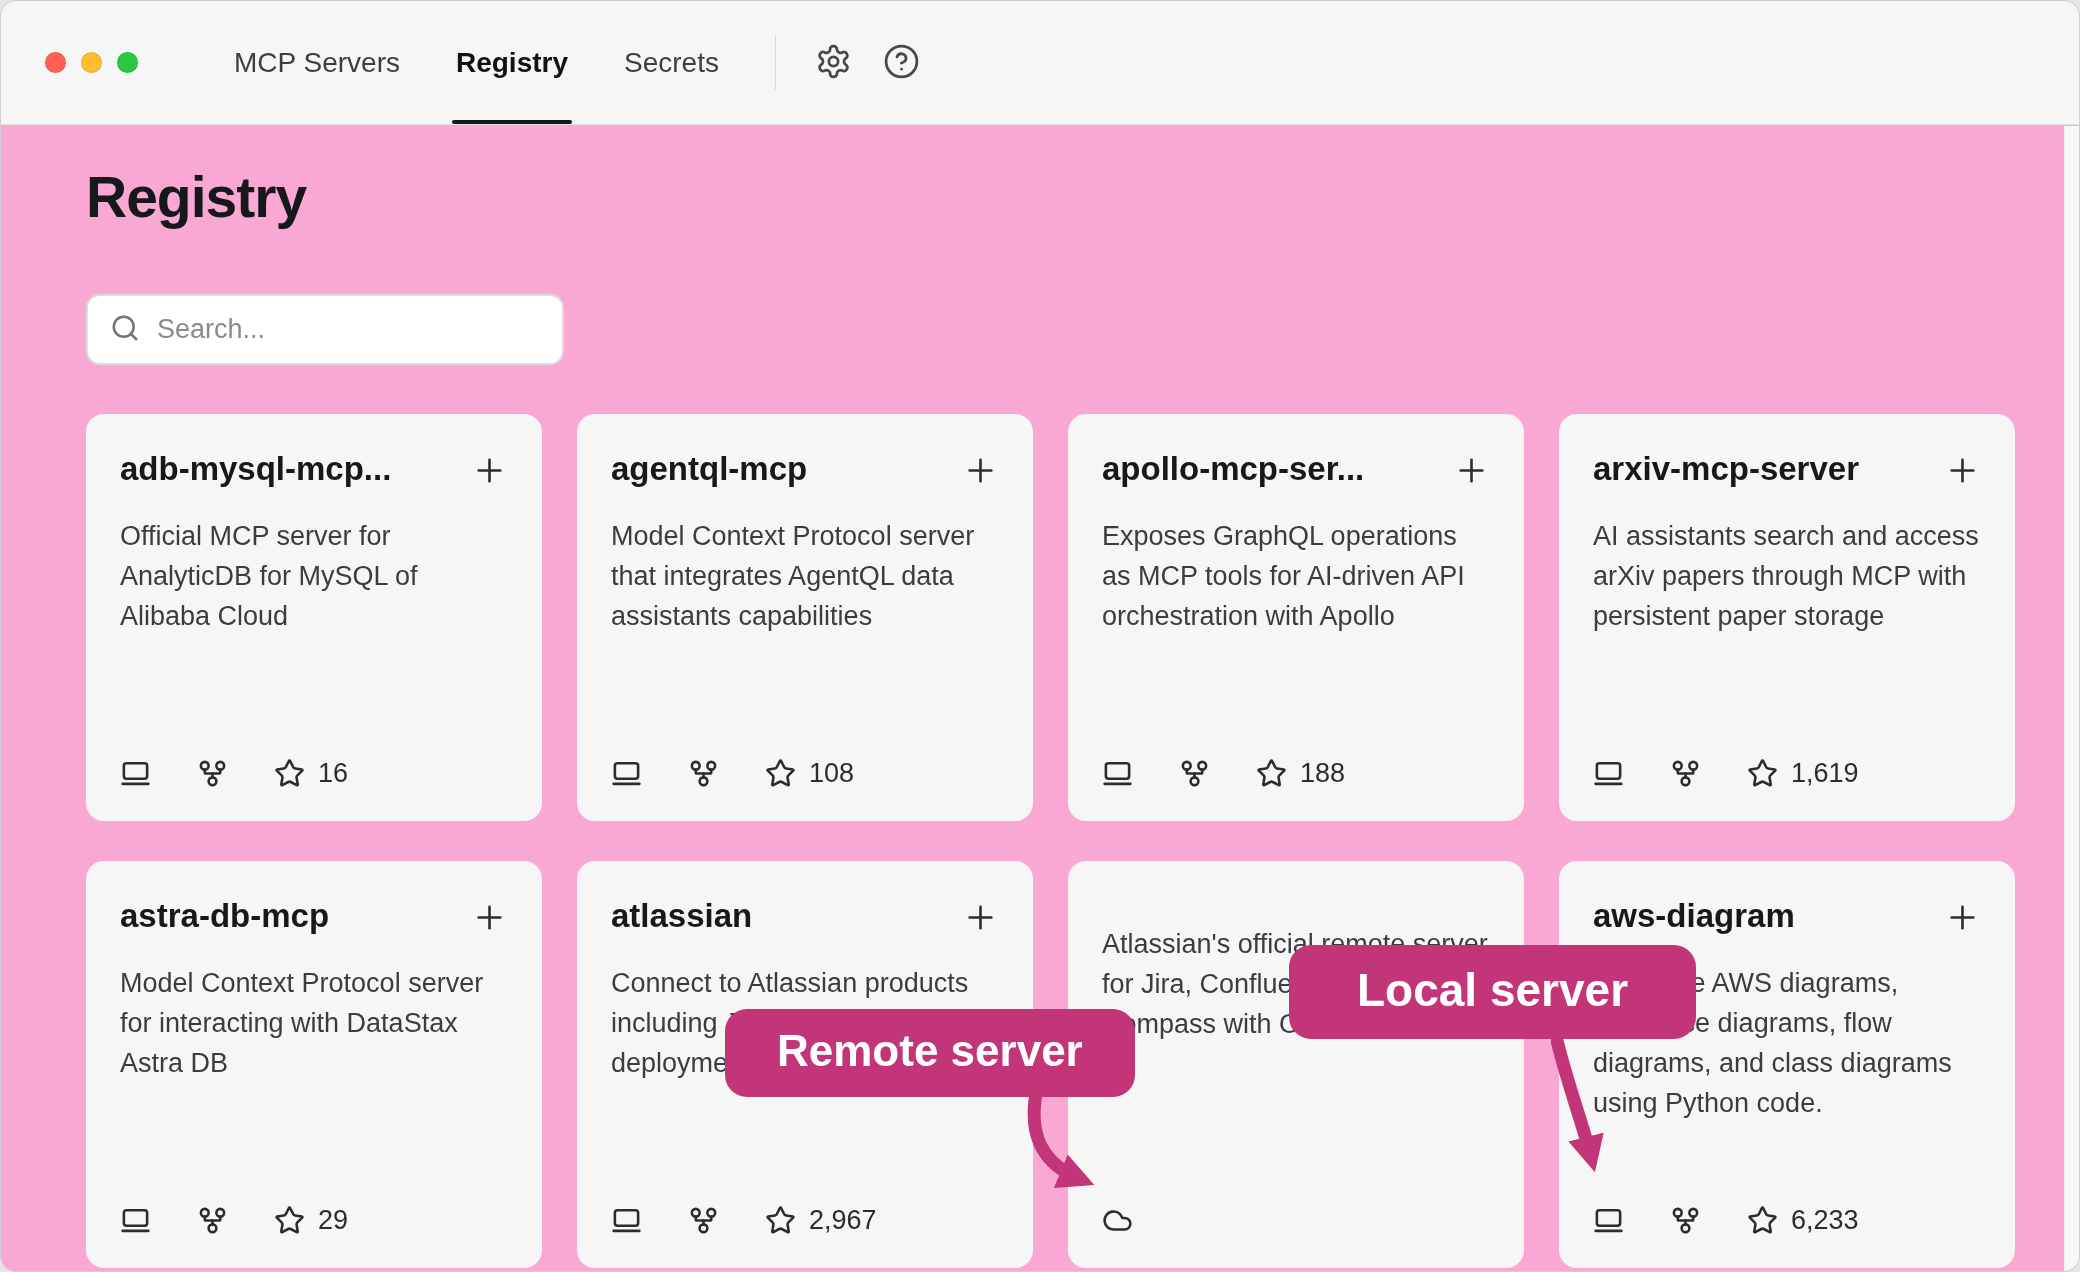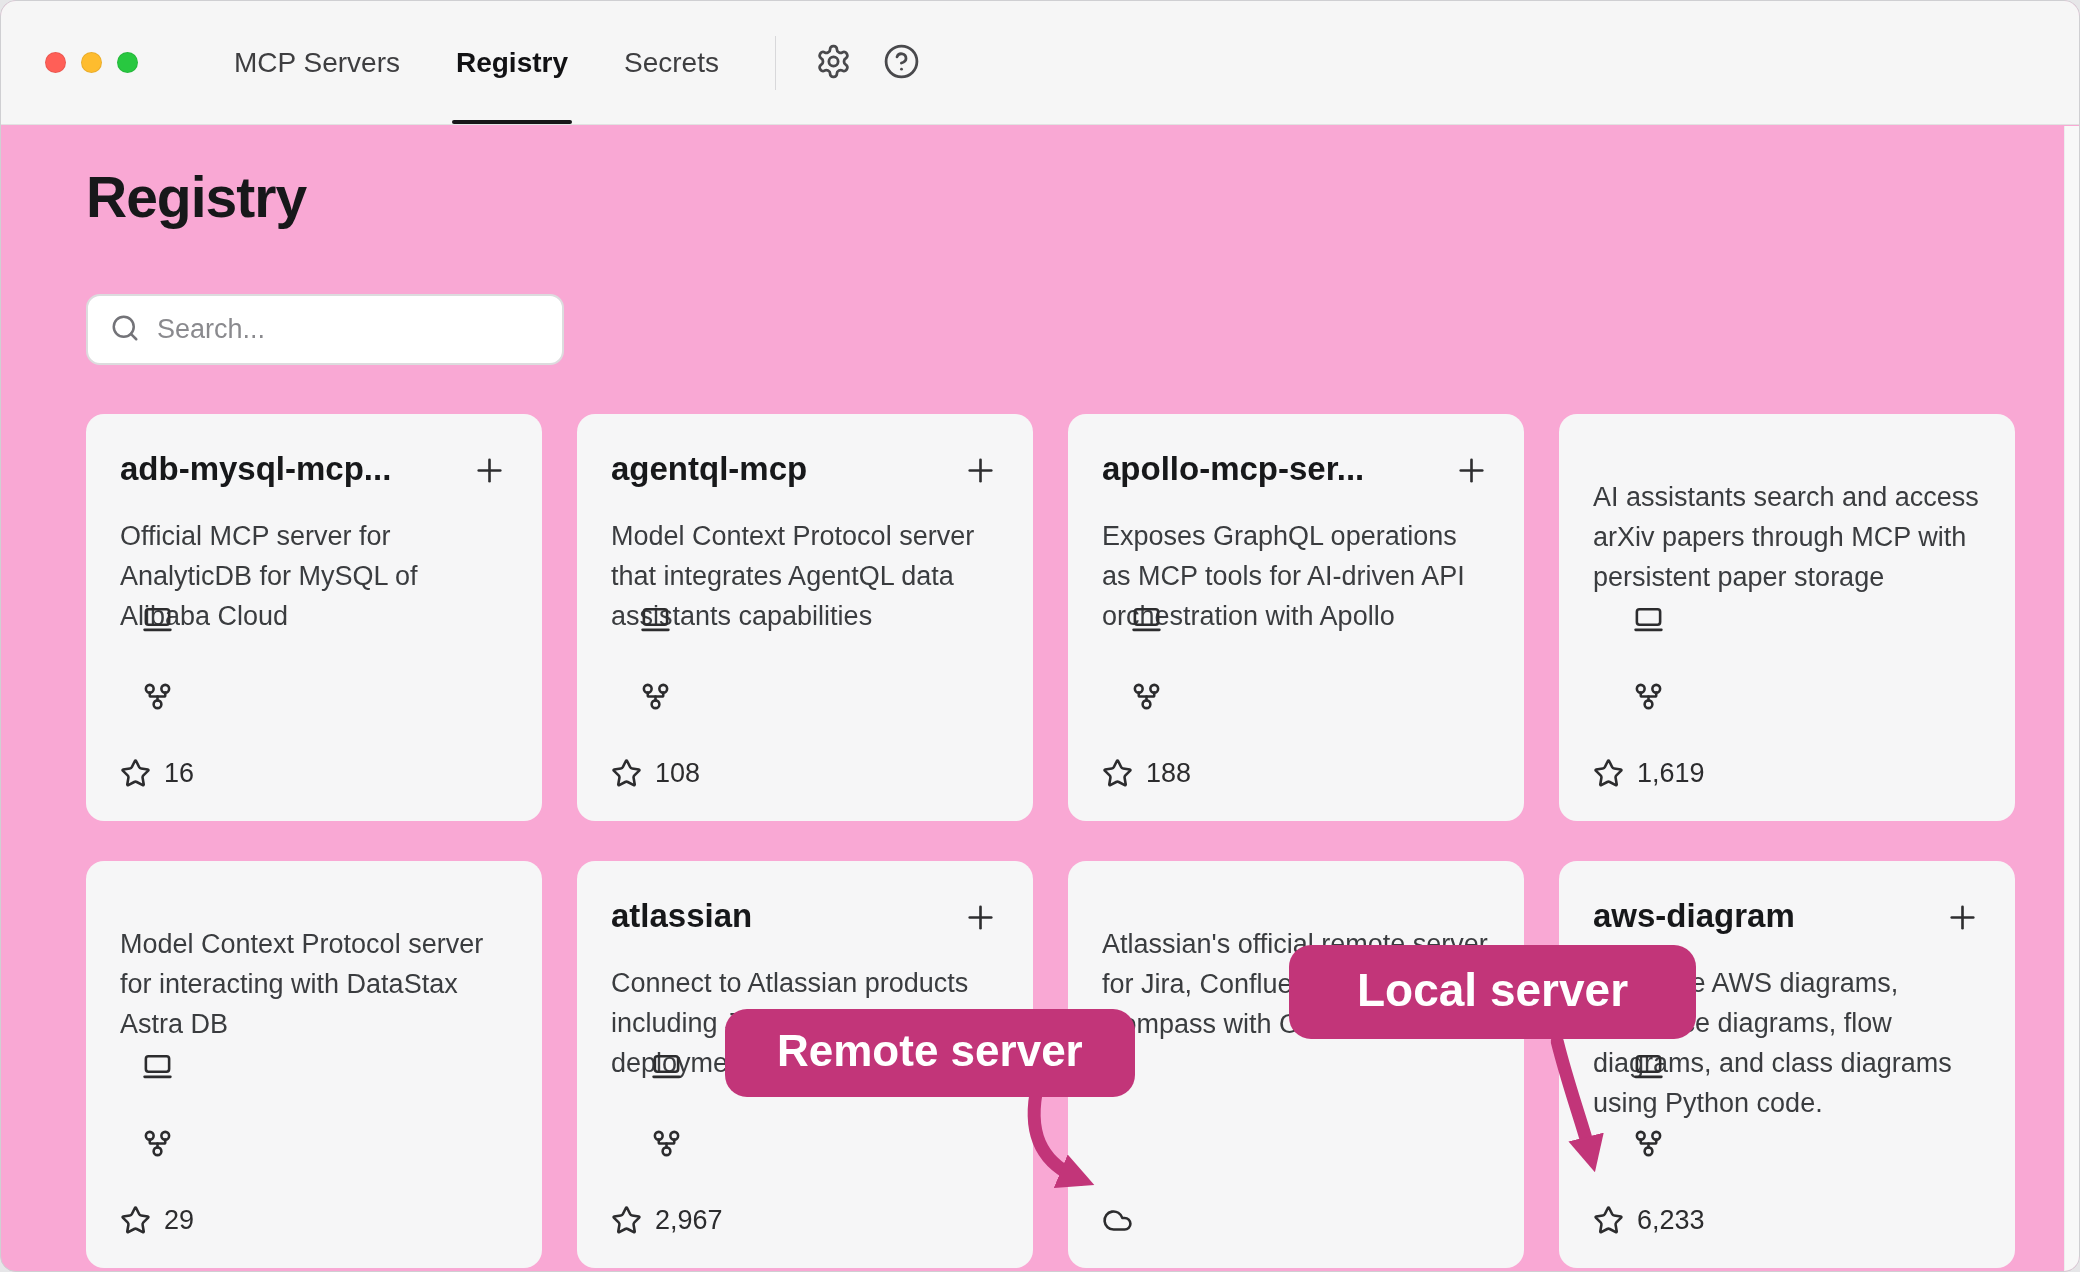--- a/index.html
+++ b/index.html
@@ -113,21 +113,20 @@
   .card-desc {
     margin-top:27px;
     font-size:27px; line-height:40px;
     color:#3a3c3f;
     max-width:392px;
   }
   .card-foot {
     position:absolute; left:34px; bottom:32px;
     display:flex; align-items:center; gap:46px;
     color:#2c2c2e;
-    flex-direction:column;
   }
   .card-foot .icon svg { width:31px; height:31px; display:block; }
   .star-group { display:flex; align-items:center; gap:13px; }
   .star-count { font-size:27px; color:#2c2c2e; }
 
   
   .annotation {
     position:absolute;
     background:var(--accent, #c23579);
     color:#fff;
@@ -322,20 +321,31 @@
         <span class="icon">
           <svg viewBox="0 0 24 24" fill="none" stroke="currentColor" stroke-width="2" stroke-linecap="round" stroke-linejoin="round">
                   <path d="M11.525 2.295a.53.53 0 0 1 .95 0l2.31 4.679a2.123 2.123 0 0 0 1.595 1.16l5.166.756a.53.53 0 0 1 .294.904l-3.736 3.638a2.123 2.123 0 0 0-.611 1.878l.882 5.14a.53.53 0 0 1-.771.56l-4.618-2.428a2.122 2.122 0 0 0-1.973 0L6.396 21.01a.53.53 0 0 1-.77-.56l.881-5.139a2.122 2.122 0 0 0-.611-1.879L2.16 9.795a.53.53 0 0 1 .294-.906l5.165-.755a2.122 2.122 0 0 0 1.597-1.16z"></path>
                 </svg>
         </span>
         <span class="star-count">188</span>
       </span>
     </footer>
   </article>
         <article class="card">
+    <header class="card-head">
+      <h3 class="card-title">arxiv-mcp-server</h3>
+      <button class="add-btn">
+        <span>
+          <svg viewBox="0 0 24 24" width="37" height="37" fill="none" stroke="currentColor" stroke-width="1.7" stroke-linecap="round">
+                  <path d="M5 12h14"></path>
+                  <path d="M12 5v14"></path>
+                </svg>
+        </span>
+      </button>
+    </header>
     <p class="card-desc">AI assistants search and access arXiv papers through MCP with persistent paper storage</p>
     <footer class="card-foot">
       <span class="icon">
         <svg viewBox="0 0 24 24" fill="none" stroke="currentColor" stroke-width="2" stroke-linecap="round" stroke-linejoin="round">
                 <rect width="18" height="12" x="3" y="4" rx="2" ry="2"></rect>
                 <line x1="2" x2="22" y1="20" y2="20"></line>
               </svg>
       </span>
 
       <span class="icon">
@@ -351,20 +361,31 @@
         <span class="icon">
           <svg viewBox="0 0 24 24" fill="none" stroke="currentColor" stroke-width="2" stroke-linecap="round" stroke-linejoin="round">
                   <path d="M11.525 2.295a.53.53 0 0 1 .95 0l2.31 4.679a2.123 2.123 0 0 0 1.595 1.16l5.166.756a.53.53 0 0 1 .294.904l-3.736 3.638a2.123 2.123 0 0 0-.611 1.878l.882 5.14a.53.53 0 0 1-.771.56l-4.618-2.428a2.122 2.122 0 0 0-1.973 0L6.396 21.01a.53.53 0 0 1-.77-.56l.881-5.139a2.122 2.122 0 0 0-.611-1.879L2.16 9.795a.53.53 0 0 1 .294-.906l5.165-.755a2.122 2.122 0 0 0 1.597-1.16z"></path>
                 </svg>
         </span>
         <span class="star-count">1,619</span>
       </span>
     </footer>
   </article>
         <article class="card">
+    <header class="card-head">
+      <h3 class="card-title">astra-db-mcp</h3>
+      <button class="add-btn">
+        <span>
+          <svg viewBox="0 0 24 24" width="37" height="37" fill="none" stroke="currentColor" stroke-width="1.7" stroke-linecap="round">
+                  <path d="M5 12h14"></path>
+                  <path d="M12 5v14"></path>
+                </svg>
+        </span>
+      </button>
+    </header>
     <p class="card-desc">Model Context Protocol server for interacting with DataStax Astra DB</p>
     <footer class="card-foot">
       <span class="icon">
         <svg viewBox="0 0 24 24" fill="none" stroke="currentColor" stroke-width="2" stroke-linecap="round" stroke-linejoin="round">
                 <rect width="18" height="12" x="3" y="4" rx="2" ry="2"></rect>
                 <line x1="2" x2="22" y1="20" y2="20"></line>
               </svg>
       </span>
 
       <span class="icon">

